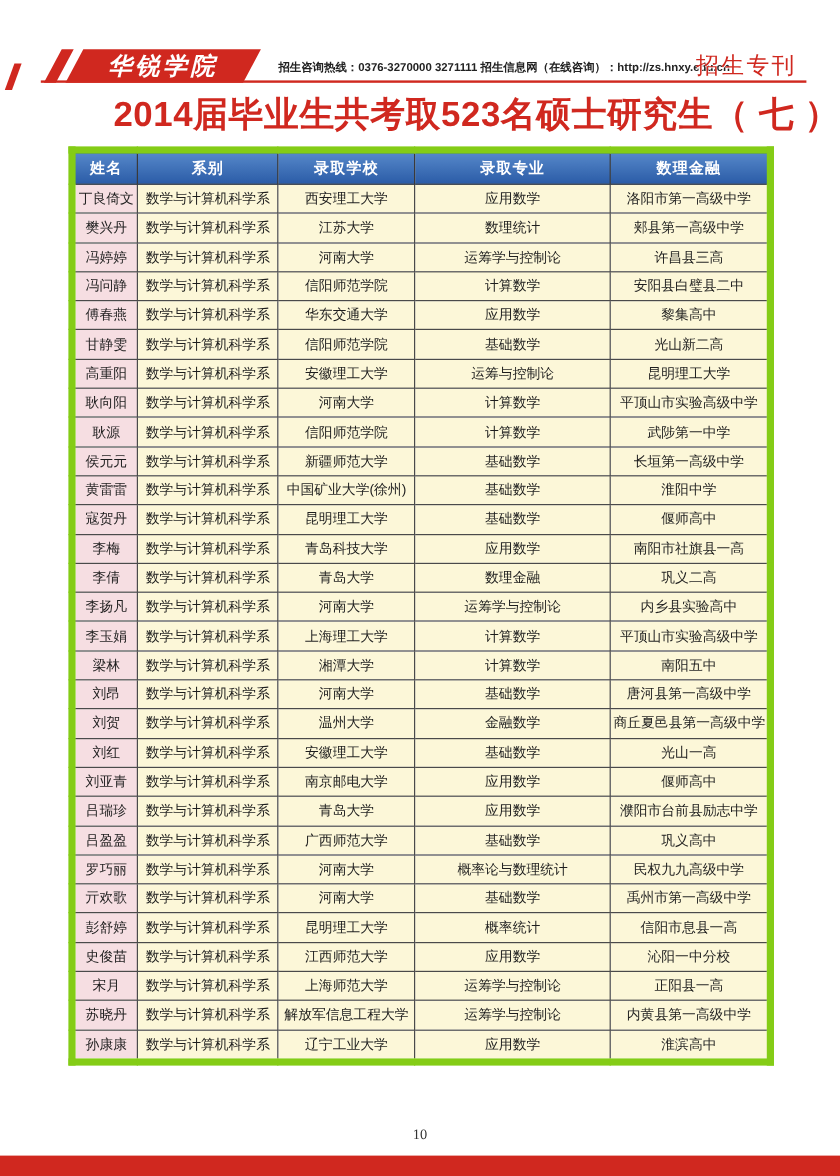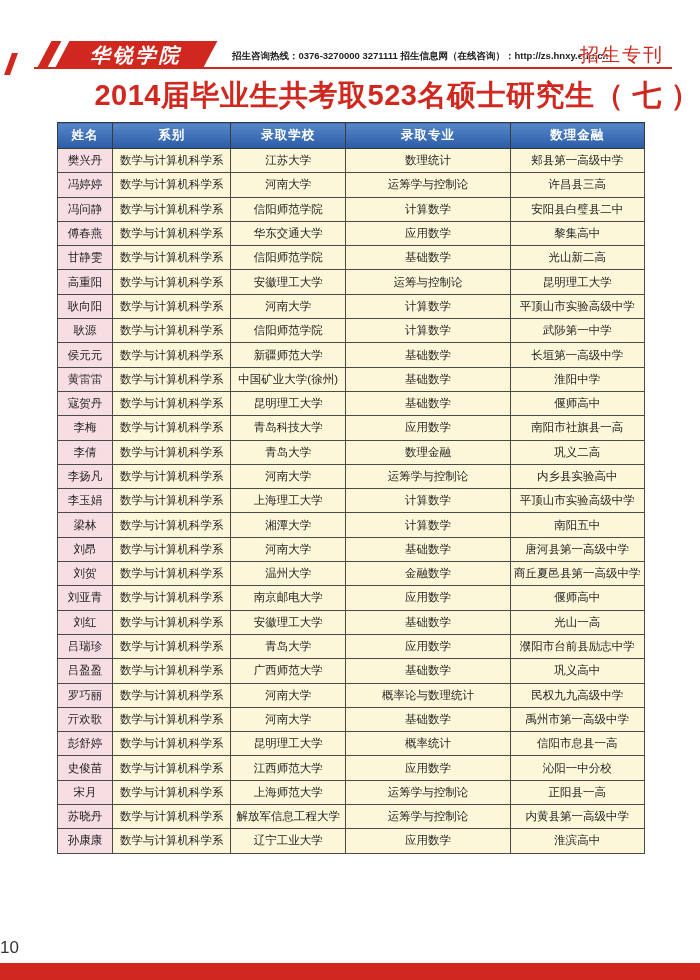--- a/index.html
+++ b/index.html
@@ -50,21 +50,21 @@
   .page-title{
     position:absolute;top:76px;left:0;width:100%;
     text-align:right;
     font-size:29px;font-weight:bold;color:#d0281f;
     letter-spacing:0.5px;white-space:nowrap;
   }
   
   table.roster{
     position:absolute;left:57px;top:122px;width:588px;
     border-collapse:collapse;table-layout:fixed;
-    border:1px solid #84cc16;
+    border:6px solid #84cc16;
   }
   table.roster th{
     background:linear-gradient(#5587c9,#2b5ca7);
     color:#ffffff;font-weight:bold;font-size:12.5px;
     height:25px;border:1px solid #3a3a3a;
     letter-spacing:1px;padding:0;
   }
   table.roster td{
     height:23.3px;border:1px solid #4a4a4a;
     font-size:11.5px;text-align:center;vertical-align:middle;
@@ -73,22 +73,22 @@
   }
   table.roster td.name-cell{background:#f6dee2;}
   col.c-name{width:9.4%;}
   col.c-dept{width:20.1%;}
   col.c-school{width:19.6%;}
   col.c-major{width:28.0%;}
   col.c-hs{width:22.9%;}
   
   .page-number{
     position:absolute;top:938px;left:0;width:100%;
-    font-size:17px;color:#333;
-    font-family:Liberation Sans, sans-serif;
+    text-align:center;font-size:12px;color:#333;
+    font-family:Liberation Serif, serif;
   }
   .bottom-bar{
     position:absolute;left:0;right:0;bottom:0;height:17px;
     background:#d0281f;
   }
 </style>
 </head>
 <body>
 
 <div class="left-strip"></div>
@@ -113,20 +113,27 @@
   <thead>
     <tr>
       <th>姓名</th>
       <th>系别</th>
       <th>录取学校</th>
       <th>录取专业</th>
       <th>数理金融</th>
     </tr>
   </thead>
   <tbody id="roster-body">
+  <tr>
+    <td class="name-cell">丁良倚文</td>
+    <td>数学与计算机科学系</td>
+    <td>西安理工大学</td>
+    <td>应用数学</td>
+    <td>洛阳市第一高级中学</td>
+  </tr>
 
   <tr>
     <td class="name-cell">樊兴丹</td>
     <td>数学与计算机科学系</td>
     <td>江苏大学</td>
     <td>数理统计</td>
     <td>郏县第一高级中学</td>
   </tr>
 
   <tr>
@@ -261,33 +268,33 @@
 
   <tr>
     <td class="name-cell">刘贺</td>
     <td>数学与计算机科学系</td>
     <td>温州大学</td>
     <td>金融数学</td>
     <td>商丘夏邑县第一高级中学</td>
   </tr>
 
   <tr>
+    <td class="name-cell">刘红</td>
+    <td>数学与计算机科学系</td>
+    <td>安徽理工大学</td>
+    <td>基础数学</td>
+    <td>光山一高</td>
+  </tr>
+
+  <tr>
     <td class="name-cell">刘亚青</td>
     <td>数学与计算机科学系</td>
     <td>南京邮电大学</td>
     <td>应用数学</td>
     <td>偃师高中</td>
-  </tr>
-
-  <tr>
-    <td class="name-cell">刘红</td>
-    <td>数学与计算机科学系</td>
-    <td>安徽理工大学</td>
-    <td>基础数学</td>
-    <td>光山一高</td>
   </tr>
 
 
   <tr>
     <td class="name-cell">吕瑞珍</td>
     <td>数学与计算机科学系</td>
     <td>青岛大学</td>
     <td>应用数学</td>
     <td>濮阳市台前县励志中学</td>
   </tr>

